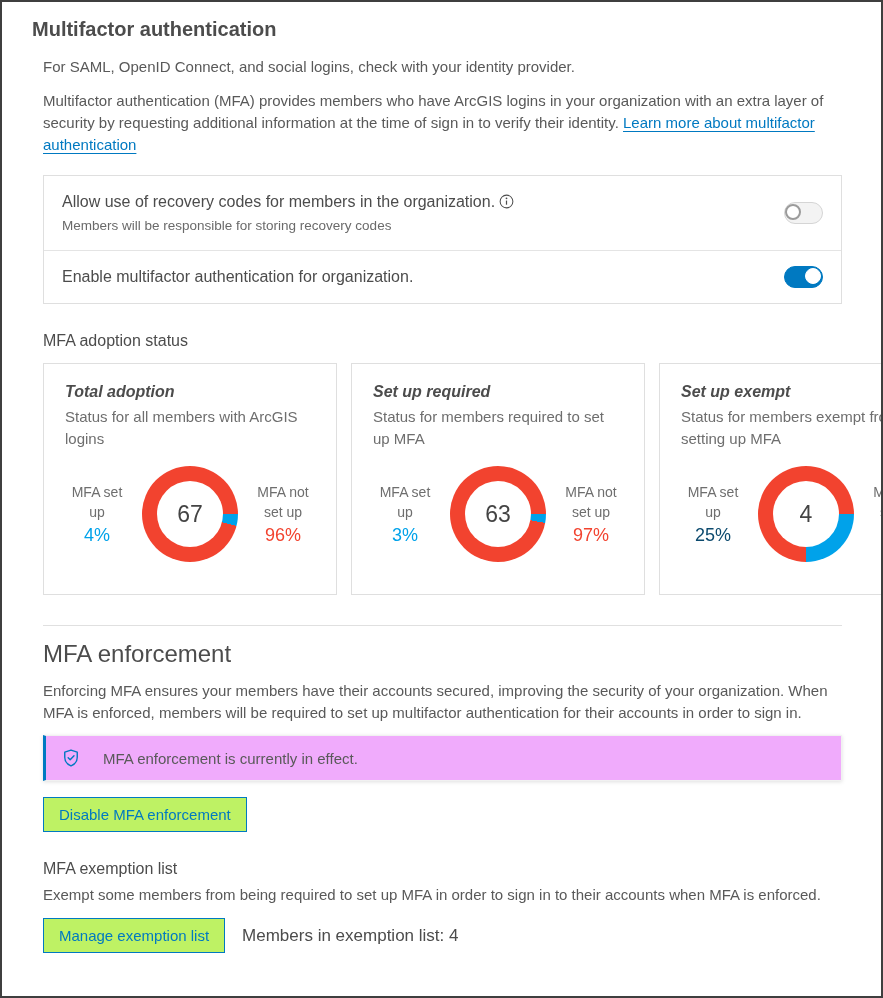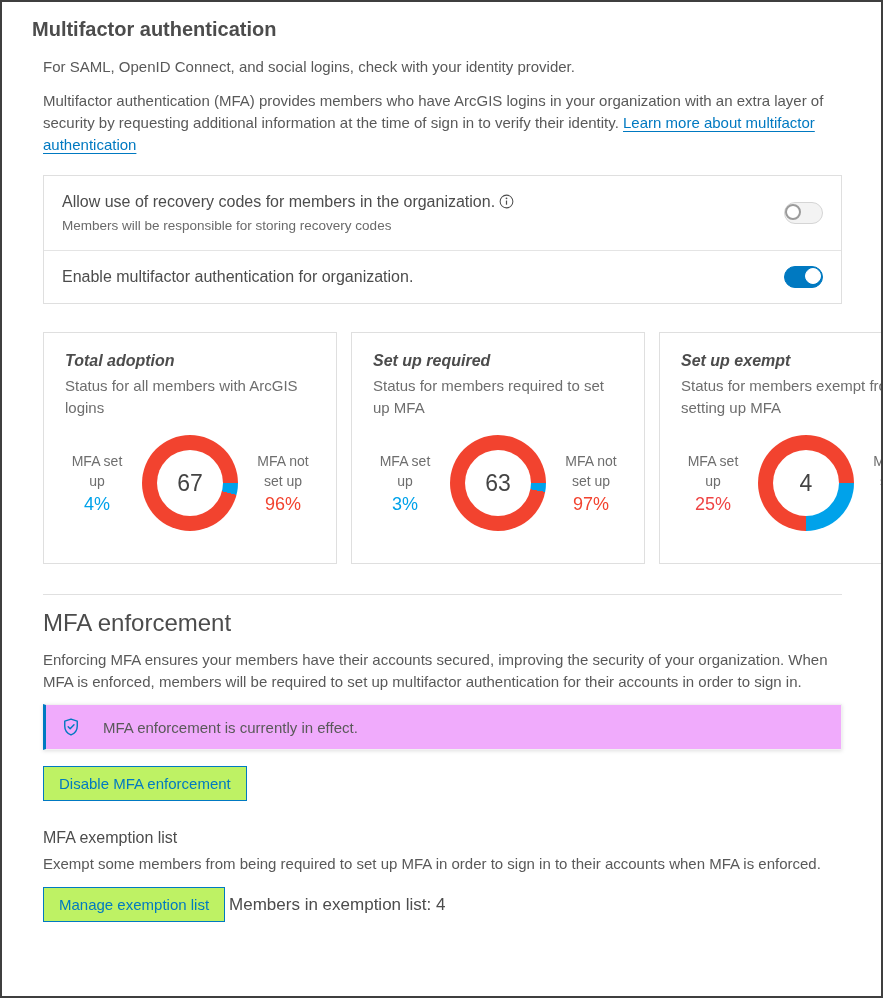--- a/index.html
+++ b/index.html
@@ -54,21 +54,21 @@
   .banner{display:flex;align-items:center;gap:22px;background:#f0abfc;
     border:1px solid #f1f1f1;border-left:3px solid #0079c1;
     box-shadow:0 1px 4px rgba(0,0,0,0.13);
     height:44px;padding:0 15px;margin:0 0 16px;}
   .banner-text{font-size:15px;color:#595959;}
 
   .btn-outline{background:#bef264;border:1px solid #0079c1;color:#0079c1;
     font-family:inherit;font-size:15px;padding:8px 15px;cursor:pointer;border-radius:0;}
   .enforce-btn{margin-bottom:28px;}
 
-  .exemption-row{display:flex;align-items:center;gap:4px;margin-top:12px;}
+  .exemption-row{display:flex;align-items:center;gap:17px;margin-top:12px;}
   .count-text{font-size:17px;color:#4c4c4c;}
 </style>
 </head>
 <body>
 
 <main>
 
   <h1>Multifactor authentication</h1>
 
   <p class="body-text tight">For SAML, OpenID Connect, and social logins, check with your identity provider.</p>
@@ -90,20 +90,21 @@
         </div>
     </div>
     <div class="toggle-row">
       <div class="toggle-label">Enable multifactor authentication for organization.</div>
       <div class="switch on">
           <span class="knob"></span>
         </div>
     </div>
   </section>
 
+  <div class="section-label">MFA adoption status</div>
 
   <div class="cards">
 
     <div class="card">
       <div class="card-title">Total adoption</div>
       <div class="card-sub">Status for all members with ArcGIS logins</div>
       <div class="chart-row">
         <div class="side-col">
           <div class="side-label">MFA set up</div>
           <div class="side-pct" style="color: rgb(0, 162, 234);">4%</div>
@@ -139,21 +140,21 @@
         </div>
       </div>
     </div>
 
     <div class="card">
       <div class="card-title">Set up exempt</div>
       <div class="card-sub">Status for members exempt from setting up MFA</div>
       <div class="chart-row">
         <div class="side-col">
           <div class="side-label">MFA set up</div>
-          <div class="side-pct" style="color: #ef4444;">25%</div>
+          <div class="side-pct" style="color: #0c4a6e;">25%</div>
         </div>
         <div class="donut" style="background: conic-gradient(from 90deg, rgb(0, 162, 234) 0%, rgb(0, 162, 234) 25%, rgb(242, 67, 47) 25%, rgb(242, 67, 47) 100%);">
           <div class="hole">
               <span>4</span>
             </div>
         </div>
         <div class="side-col">
           <div class="side-label">MFA not set up</div>
           <div class="side-pct" style="color: rgb(242, 67, 47);">75%</div>
         </div>

